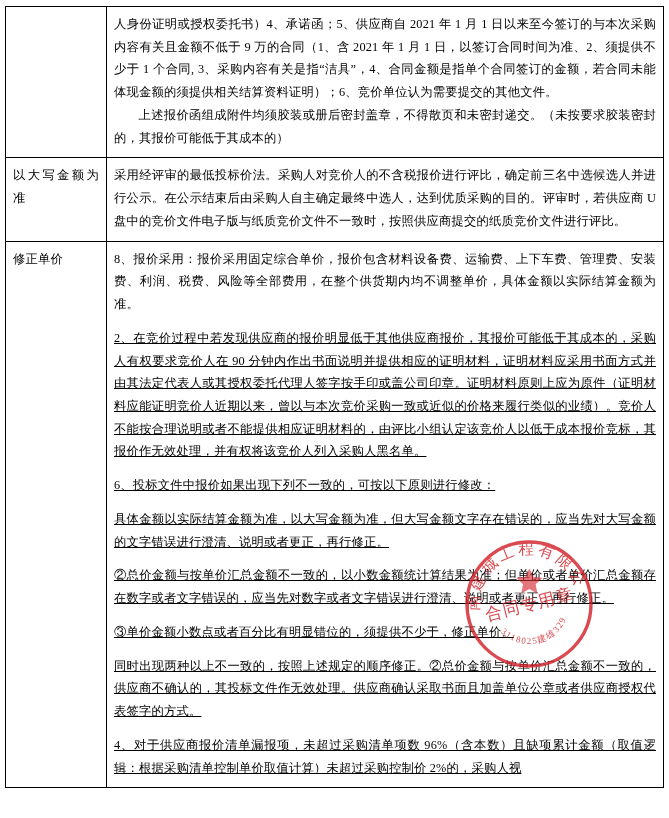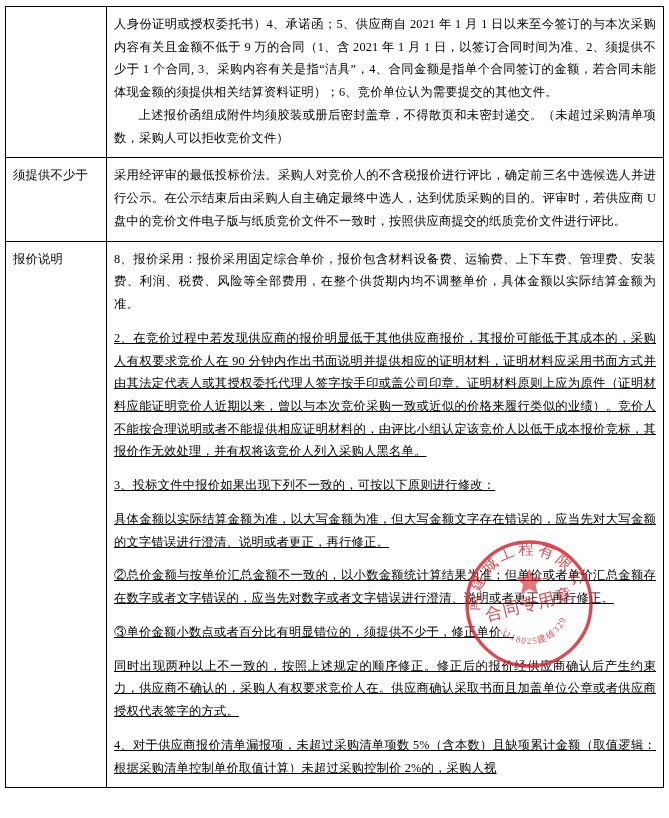--- a/index.html
+++ b/index.html
@@ -89,46 +89,46 @@
 
   <table class="doc">
     <tbody>
 
       <tr>
         <td class="label">
           <div class="p"></div>
         </td>
         <td class="body">
           <div class="p">人身份证明或授权委托书）4、承诺函；5、供应商自 2021 年 1 月 1 日以来至今签订的与本次采购内容有关且金额不低于 9 万的合同（1、含 2021 年 1 月 1 日，以签订合同时间为准、2、须提供不少于 1 个合同, 3、采购内容有关是指“洁具”，4、合同金额是指单个合同签订的金额，若合同未能体现金额的须提供相关结算资料证明）；6、竞价单位认为需要提交的其他文件。</div>
-          <div class="p indent2">上述报价函组成附件均须胶装或册后密封盖章，不得散页和未密封递交。（未超过采购清单项数，采购人可以拒收竞价文件）</div>
+          <div class="p indent2">上述报价函组成附件均须胶装或册后密封盖章，不得散页和未密封递交。（未按要求胶装密封的，其报价可能低于其成本的）</div>
         </td>
       </tr>
 
       <tr>
         <td class="label">
-          <div class="p">须提供不少于</div>
+          <div class="p">以大写金额为准</div>
         </td>
         <td class="body">
           <div class="p">采用经评审的最低投标价法。采购人对竞价人的不含税报价进行评比，确定前三名中选候选人并进行公示。在公示结束后由采购人自主确定最终中选人，达到优质采购的目的。评审时，若供应商 U 盘中的竞价文件电子版与纸质竞价文件不一致时，按照供应商提交的纸质竞价文件进行评比。</div>
         </td>
       </tr>
 
       <tr>
         <td class="label">
-          <div class="p">报价说明</div>
+          <div class="p">修正单价</div>
         </td>
         <td class="body spaced">
           <div class="p nospace">8、报价采用：报价采用固定综合单价，报价包含材料设备费、运输费、上下车费、管理费、安装费、利润、税费、风险等全部费用，在整个供货期内均不调整单价，具体金额以实际结算金额为准。</div>
           <div class="p">2、在竞价过程中若发现供应商的报价明显低于其他供应商报价，其报价可能低于其成本的，采购人有权要求竞价人在 90 分钟内作出书面说明并提供相应的证明材料，证明材料应采用书面方式并由其法定代表人或其授权委托代理人签字按手印或盖公司印章。证明材料原则上应为原件（证明材料应能证明竞价人近期以来，曾以与本次竞价采购一致或近似的价格来履行类似的业绩）。竞价人不能按合理说明或者不能提供相应证明材料的，由评比小组认定该竞价人以低于成本报价竞标，其报价作无效处理，并有权将该竞价人列入采购人黑名单。</div>
-          <div class="p">3、投标文件中报价如果出现下列不一致的，可按以下原则进行修改：</div>
+          <div class="p">6、投标文件中报价如果出现下列不一致的，可按以下原则进行修改：</div>
           <div class="p">具体金额以实际结算金额为准，以大写金额为准，但大写金额文字存在错误的，应当先对大写金额的文字错误进行澄清、说明或者更正，再行修正。</div>
           <div class="p">②总价金额与按单价汇总金额不一致的，以小数金额统计算结果为准；但单价或者单价汇总金额存在数字或者文字错误的，应当先对数字或者文字错误进行澄清、说明或者更正，再行修正。</div>
           <div class="p">③单价金额小数点或者百分比有明显错位的，须提供不少于，修正单价。</div>
-          <div class="p">同时出现两种以上不一致的，按照上述规定的顺序修正。修正后的报价经供应商确认后产生约束力，供应商不确认的，采购人有权要求竞价人在。供应商确认采取书面且加盖单位公章或者供应商授权代表签字的方式。</div>
-          <div class="p">4、对于供应商报价清单漏报项，未超过采购清单项数 5%（含本数）且缺项累计金额（取值逻辑：根据采购清单控制单价取值计算）未超过采购控制价 2%的，采购人视</div>
+          <div class="p">同时出现两种以上不一致的，按照上述规定的顺序修正。②总价金额与按单价汇总金额不一致的，供应商不确认的，其投标文件作无效处理。供应商确认采取书面且加盖单位公章或者供应商授权代表签字的方式。</div>
+          <div class="p">4、对于供应商报价清单漏报项，未超过采购清单项数 96%（含本数）且缺项累计金额（取值逻辑：根据采购清单控制单价取值计算）未超过采购控制价 2%的，采购人视</div>
         </td>
       </tr>
 
     </tbody>
   </table>
 
   <div class="seal">
     <svg width="132" height="132" viewBox="0 0 132 132" xmlns="http://www.w3.org/2000/svg" aria-hidden="true">
       <defs>
         <path id="sealArcTop" d="M 16,66 A 50,50 0 0 1 116,66"></path>

